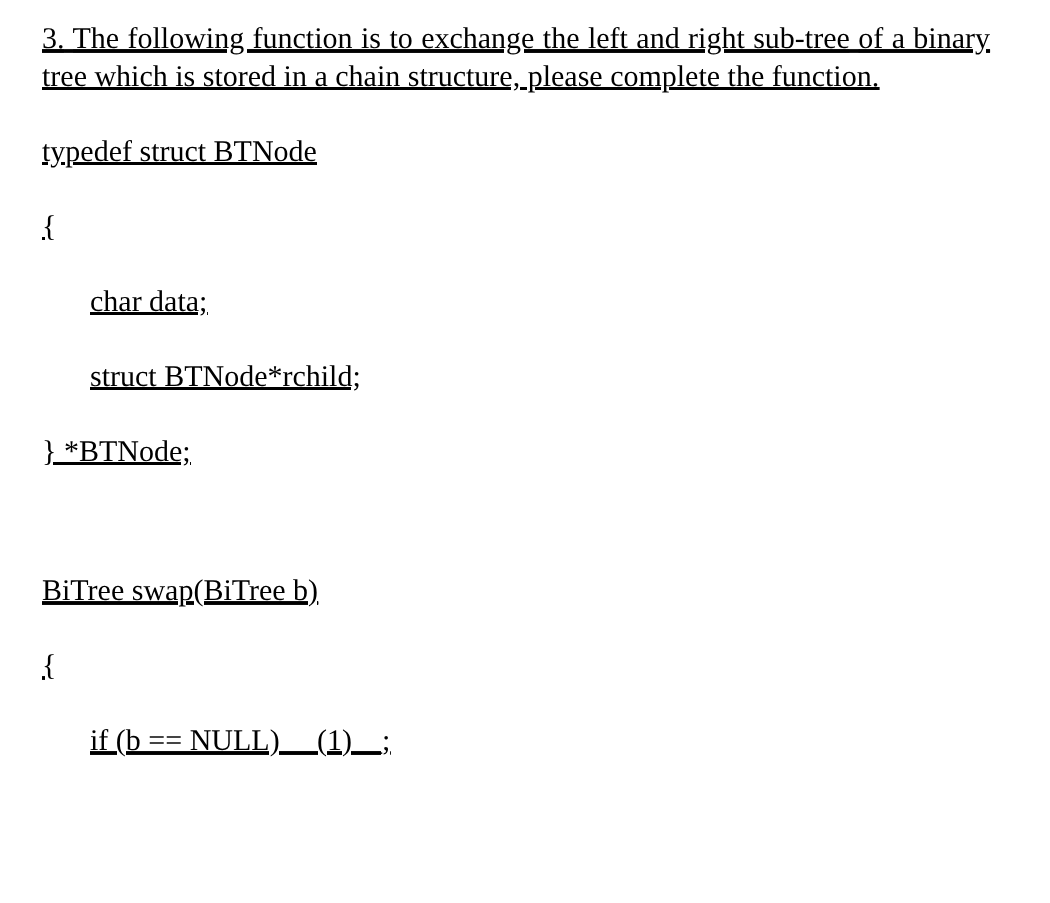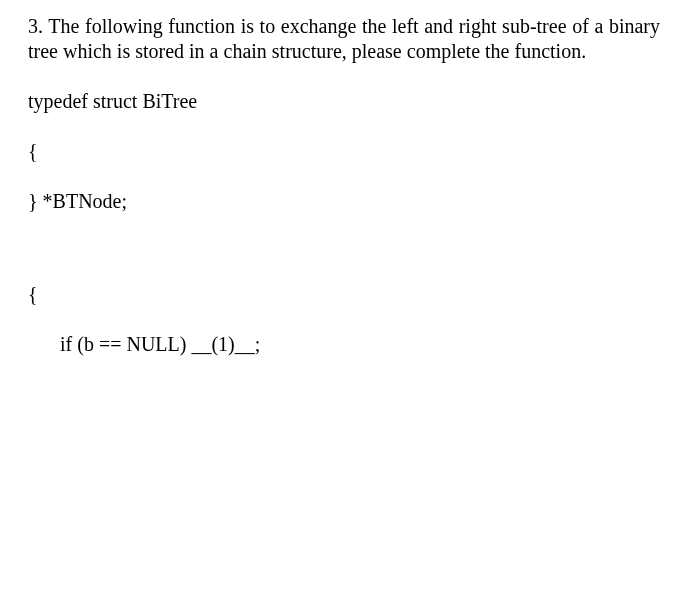--- a/index.html
+++ b/index.html
@@ -1,18 +1,19 @@
 <!DOCTYPE html>
 <html><head>
   <meta charset="utf-8">
   <style>
     * {
       margin: 0;
       padding: 0;
       box-sizing: border-box;
+      text-decoration: underline;
     }
     body {
       width: 700px;
       height: 602px;
       background: #fff;
       font-family: 'Times New Roman', Times, serif;
       font-size: 20px;
       color: #000;
       padding: 14px 40px 14px 28px;
       line-height: 1.25;
@@ -33,28 +34,31 @@
 <body>
 
 <div class="intro">
   <span>3.</span>
   <span>The following function is to exchange the left and right sub-tree</span>
   <span>of a binary tree which is stored in a chain structure, please</span>
   <span>complete the function.</span>
 </div>
 
 <div class="code">
-<div>typedef struct BiTree</div>
+<div>typedef struct BTNode</div>
 <div>{</div>
+<div class="indent1">char data;</div>
+<div class="indent1">struct BTNode*rchild;</div>
 <div>} *BTNode;</div>
 </div>
 
 <div style="height:18px"></div>
 
 <div class="code">
+<div>BiTree swap(BiTree b)</div>
 <div>{</div>
 <div class="indent1">if (b == NULL) __(1)__;</div>
 
 
 
 
 
 
 
 

